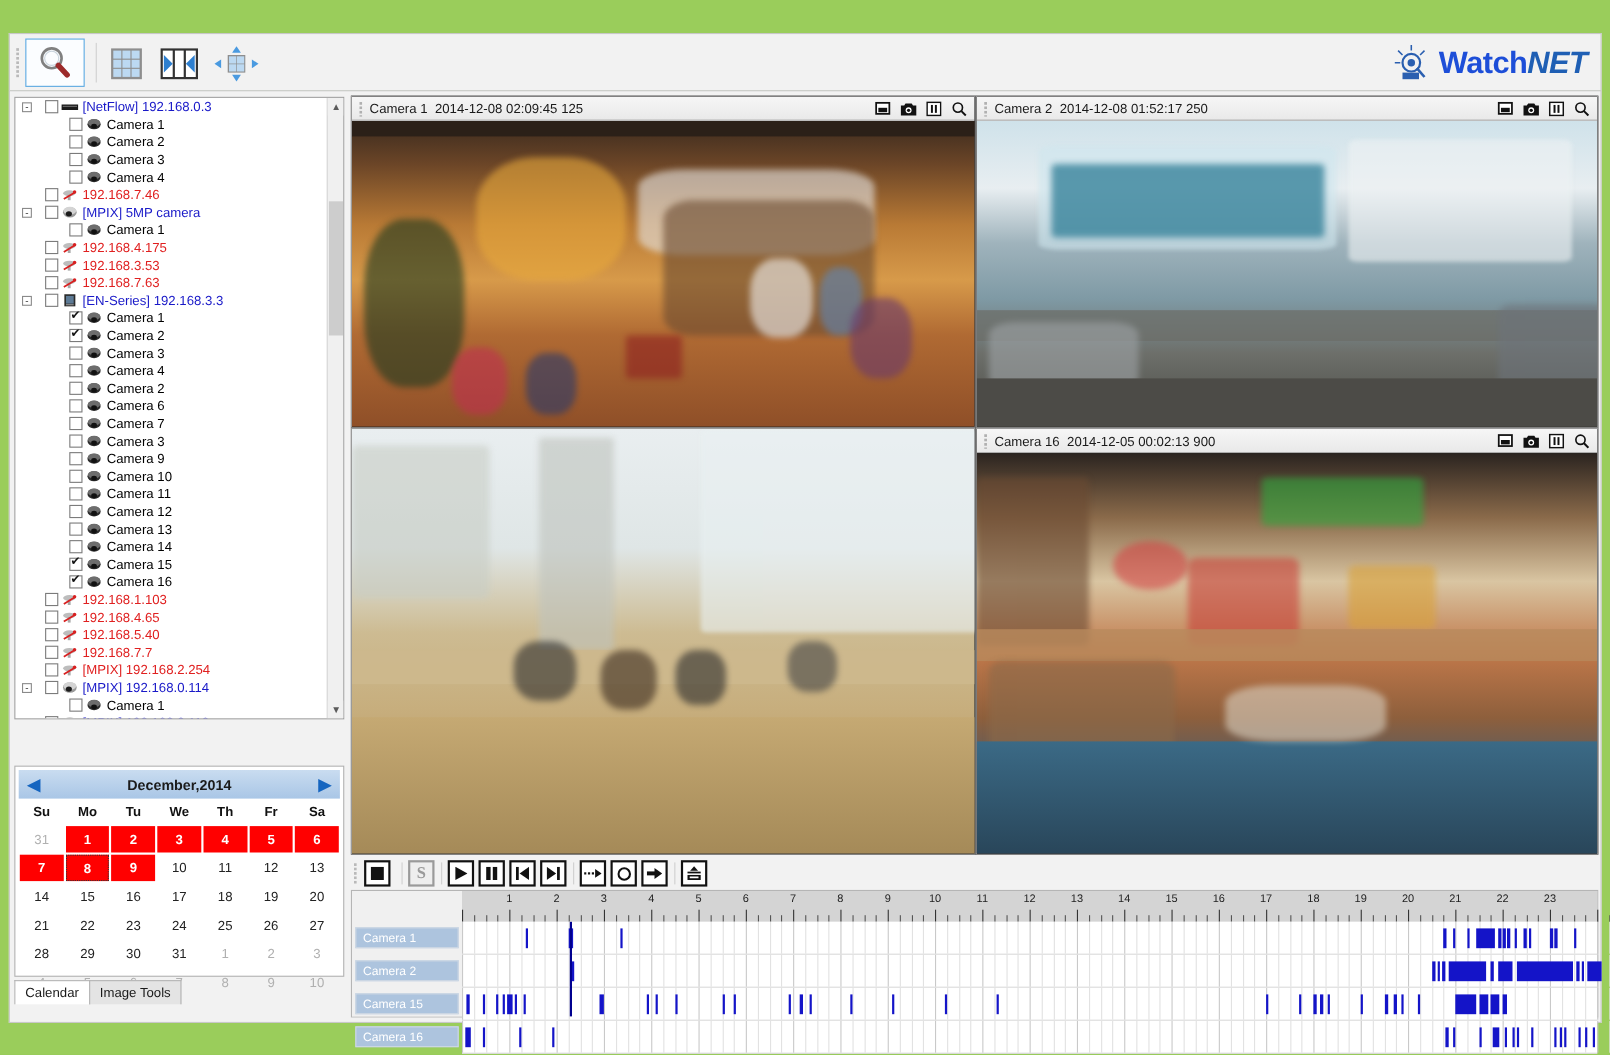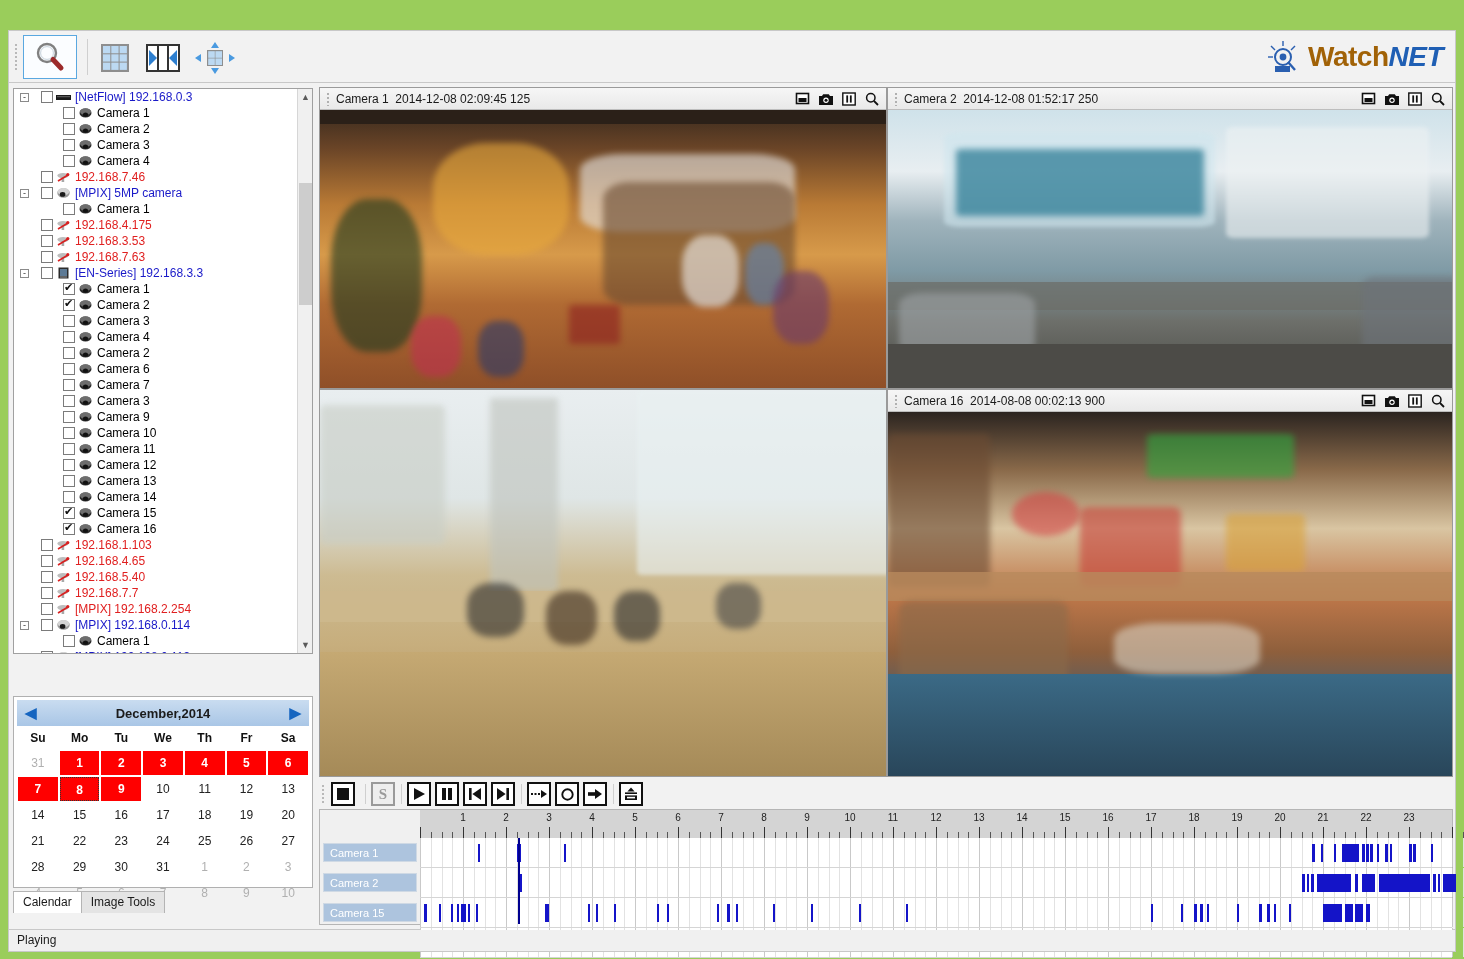--- a/index.html
+++ b/index.html
@@ -59,21 +59,21 @@
   #tb-sep1 { position:absolute; left: 78px; top: 8px; width:1px; height:36px; background:#cfcfcf; }
   #tb-grid9 { left: 86px; width: 40px; top: 8px; height: 38px; }
   #tb-dual  { left: 132px; width: 44px; top: 8px; height: 38px; }
   #tb-pan   { left: 182px; width: 48px; top: 8px; height: 38px; }
 
   #logo {
     position: absolute; right: 12px; top: 4px;
     height: 44px; display: flex; align-items: center; gap: 6px;
   }
   #logo-text { font-size: 28px; font-weight: bold; letter-spacing: -0.5px; }
-  #logo-watch { color: #a16207; }
+  #logo-watch { color: #1d4ed8; }
   #logo-net { color: #1f5fb4; font-style: italic; }
 
   
   #body {
     position: absolute; left: 8px; top: 82px; width: 1448px; height: 848px;
     background: #f2f2f2; border: 1px solid #c8c8c8;
   }
 
   
   #leftpanel { position: absolute; left: 0; top: 0; width: 308px; height: 848px; }
@@ -912,21 +912,21 @@
             <div class="blob" style="left:52%;top:52%;width:8%;height:13%;background:#2b2b2b;border-radius:40%;"></div>
             <div class="blob" style="left:70%;top:50%;width:8%;height:12%;background:#444;border-radius:40%;"></div>
             <div class="hstripe" style="top:68%;height:32%;background:linear-gradient(180deg,#c5a973,#a58a58);"></div>
           </div>
         </div>
       </div>
 
       <div class="vcell" id="vc4">
         <div class="vhead">
           <span class="vh-grip"></span>
-          <span class="vh-title"><span>Camera 16</span>&nbsp;&nbsp;<span>2014-08-08 00:02:13 900</span></span>
+          <span class="vh-title"><span>Camera 16</span>&nbsp;&nbsp;<span>2014-12-05 00:02:13 900</span></span>
           <span class="vh-icons">
             <span class="vh-ic">
                 <svg width="15" height="15" viewBox="0 0 15 15">
                   <rect x="1.5" y="2.5" width="12" height="10" fill="#fff" stroke="#111" stroke-width="1.6"></rect>
                   <rect x="3.5" y="7" width="8" height="4" fill="#111"></rect>
                 </svg>
               </span>
             <span class="vh-ic">
                 <svg width="16" height="14" viewBox="0 0 16 14">
                   <path d="M1 4h3l1.2-1.8h5.6L12 4h3v9H1z" fill="#111"></path>
@@ -1642,14 +1642,13 @@
         </div>
     <div class="tl-lab" style="top: 33px;">Camera 1</div>
         <div class="tl-lab" style="top: 63px;">Camera 2</div>
         <div class="tl-lab" style="top: 93px;">Camera 15</div>
         <div class="tl-lab" style="top: 123px;">Camera 16</div>
         <div class="cursor" style="left: 197.61px; top: 28px; bottom: 0px;"></div>
       </div>
 
   </div>
 
-  <div id="status">Playing</div>
 </div>
 
 </body></html>

